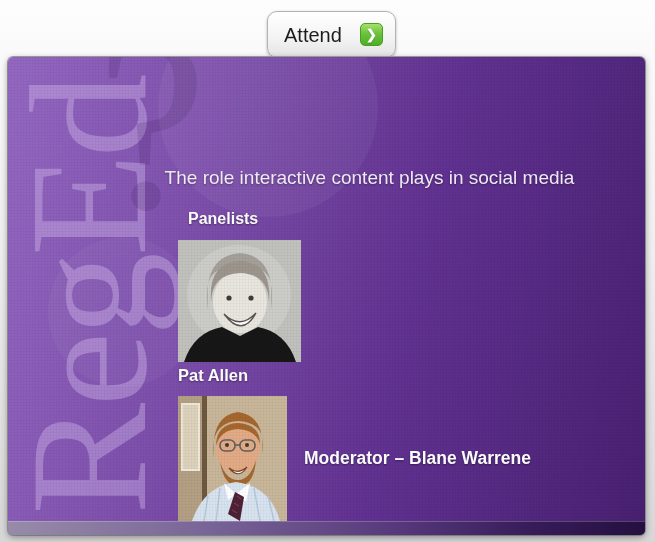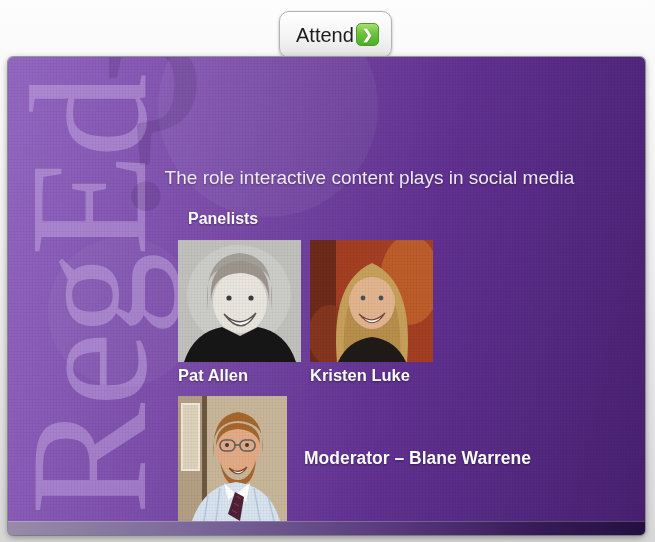--- a/index.html
+++ b/index.html
@@ -5,25 +5,25 @@
   html,body{margin:0;padding:0;}
   body{
     width:655px;height:542px;overflow:hidden;position:relative;
     font-family:"Liberation Sans",sans-serif;
     background:linear-gradient(180deg,#fdfdfd 0%,#efefef 45%,#d7d7d7 100%);
   }
   
   .attend-wrap{position:absolute;top:0;left:0;width:655px;height:57px;}
   .attend-btn{
     position:absolute;left:267px;top:11px;height:47px;
-    display:flex;align-items:center;gap:2px;padding:0 12px 0 16px;
+    display:flex;align-items:center;gap:18px;padding:0 12px 0 16px;
     background:linear-gradient(180deg,#ffffff 0%,#f4f4f4 55%,#e4e4e4 100%);
     border:1px solid #b3b3b3;border-radius:10px;
     box-shadow:0 1px 3px rgba(0,0,0,.28);
-    font-family:"Liberation Sans",sans-serif;font-size:20px;color:#1c1c1c;cursor:pointer;margin-left:12px;
+    font-family:"Liberation Sans",sans-serif;font-size:20px;color:#1c1c1c;cursor:pointer;
   }
   .attend-label{line-height:1;}
   .go-icon{
     width:21px;height:21px;border-radius:5px;flex:0 0 auto;
     background:linear-gradient(180deg,#a5e06e 0%,#6cc23c 45%,#4fae27 100%);
     border:1px solid #47a022;
     color:#ffffff;font-weight:bold;font-size:13px;line-height:21px;text-align:center;
     text-shadow:0 1px 1px rgba(0,0,0,.25);
   }
   
@@ -133,37 +133,20 @@
         <ellipse cx="62" cy="62" rx="27" ry="31" fill="#e9e6e0"></ellipse>
         <path d="M33,62 Q30,22 62,21 Q94,22 91,62 Q90,34 62,33 Q34,34 33,62" fill="#9c968d"></path>
         <circle cx="51" cy="58" r="2.6" fill="#3c3c3c"></circle>
         <circle cx="73" cy="58" r="2.6" fill="#3c3c3c"></circle>
         <path d="M46,74 Q62,90 78,73 Q64,98 46,74 Z" fill="#ffffff" stroke="#5a5550" stroke-width="1.4"></path>
         <path d="M6,122 Q16,92 44,87 L62,96 80,87 Q108,92 118,122 Z" fill="#171717"></path>
       </svg>
       <div class="panelist-name">Pat Allen</div>
     </div>
 
-    <div class="panelist-card">
-      <svg class="photo" viewBox="0 0 123 122" xmlns="http://www.w3.org/2000/svg">
-        <rect width="123" height="122" fill="#a43f24"></rect>
-        <rect width="26" height="122" fill="#6e2a1a"></rect>
-        <ellipse cx="100" cy="40" rx="30" ry="45" fill="#c4682e" opacity=".75"></ellipse>
-        <ellipse cx="20" cy="95" rx="22" ry="30" fill="#8a3a20" opacity=".8"></ellipse>
-        <path d="M27,122 Q20,42 62,23 Q104,42 97,122 Z" fill="#c7a05a"></path>
-        <path d="M34,122 Q30,50 62,34 Q94,50 90,122 Z" fill="#b88f4c"></path>
-        <ellipse cx="62" cy="62" rx="23" ry="27" fill="#e3b58e"></ellipse>
-        <path d="M40,56 Q42,30 62,29 Q82,30 84,56 Q80,38 62,37 Q44,38 40,56" fill="#c7a05a"></path>
-        <circle cx="53" cy="58" r="2.4" fill="#44535e"></circle>
-        <circle cx="71" cy="58" r="2.4" fill="#44535e"></circle>
-        <path d="M49,74 Q62,86 75,73 Q63,92 49,74 Z" fill="#ffffff" stroke="#7a4a36" stroke-width="1.2"></path>
-        <path d="M28,122 Q38,100 62,97 Q86,100 96,122 Z" fill="#201a18"></path>
-      </svg>
-      <div class="panelist-name">Kristen Luke</div>
-    </div>
 
 
   </div>
 
   <div class="moderator-row">
     <svg class="moderator-photo" viewBox="0 0 109 125" xmlns="http://www.w3.org/2000/svg">
       <rect width="109" height="125" fill="#c9b69a"></rect>
       <rect width="26" height="125" fill="#b3a084"></rect>
       <rect x="4" y="8" width="17" height="66" fill="#ddd2bc" stroke="#efe8da" stroke-width="2"></rect>
       <rect x="24" width="5" height="125" fill="#6e5940"></rect>

